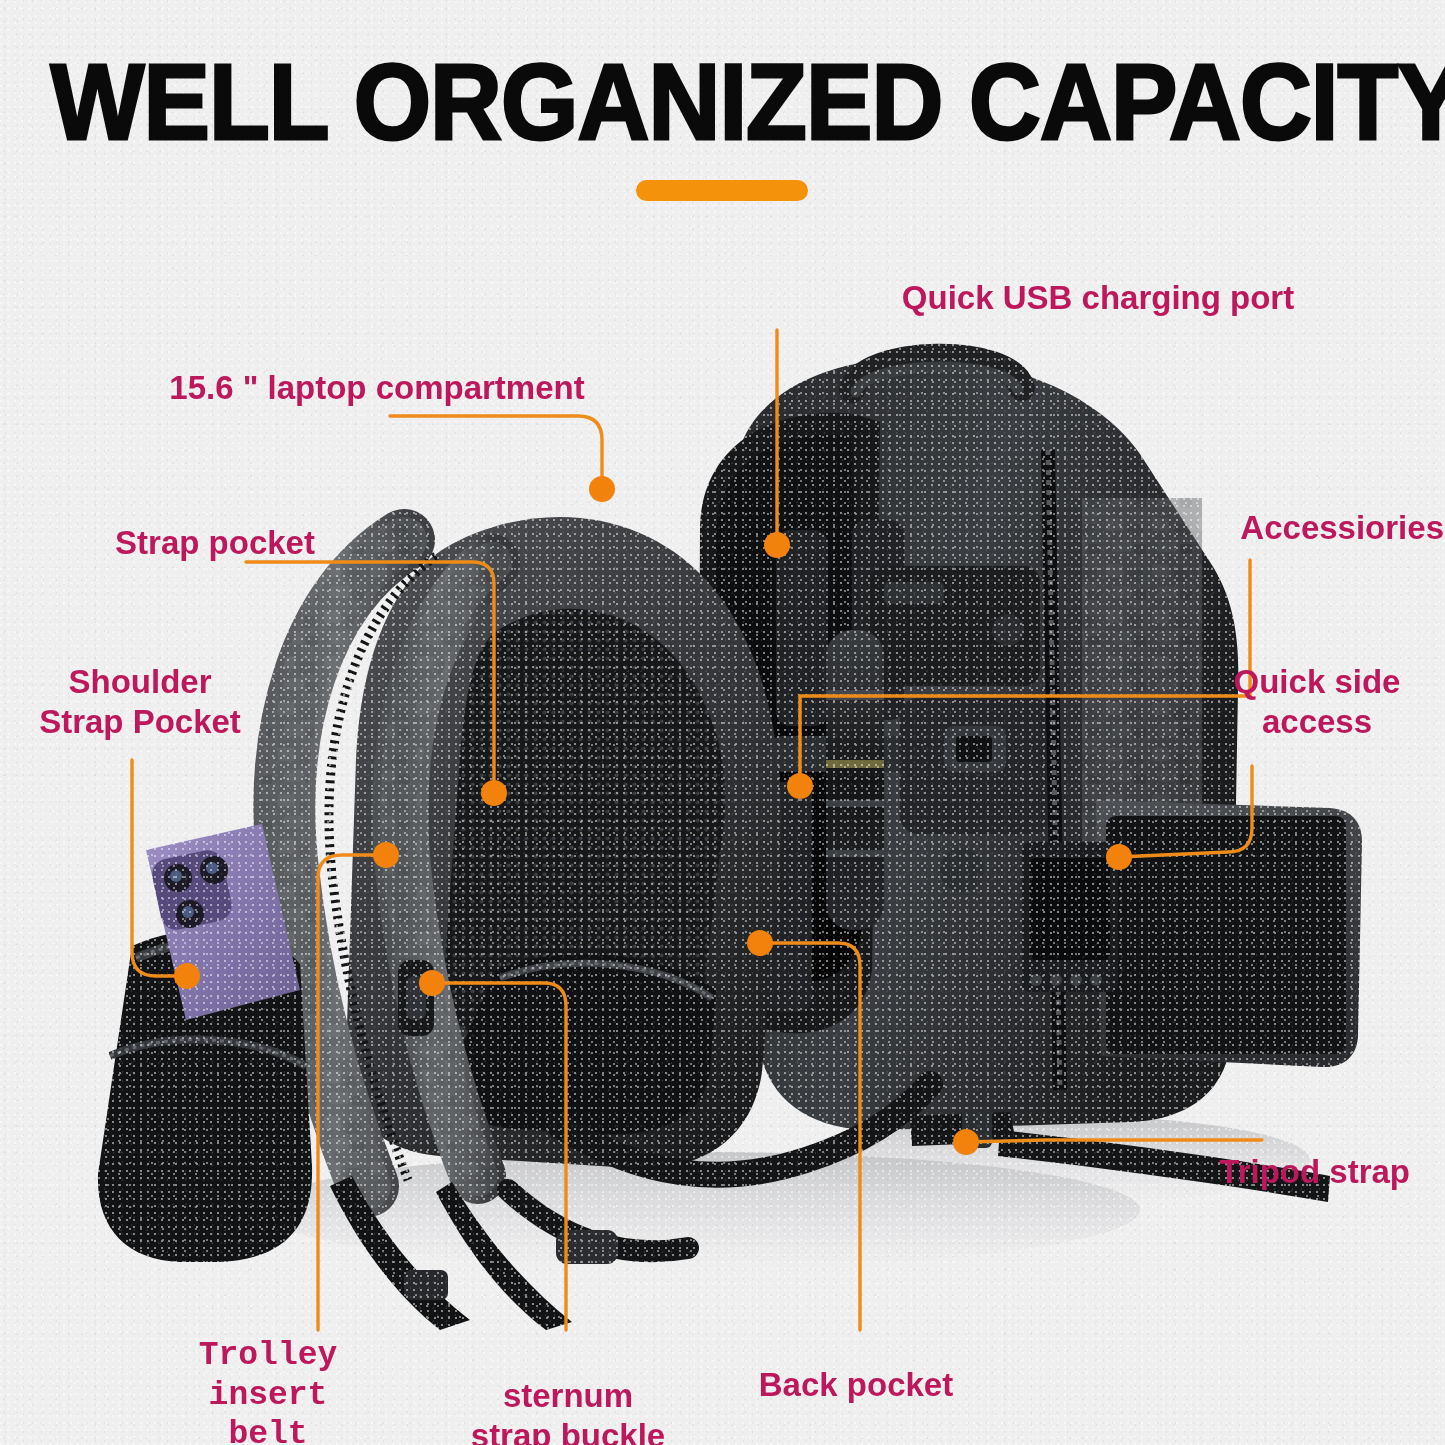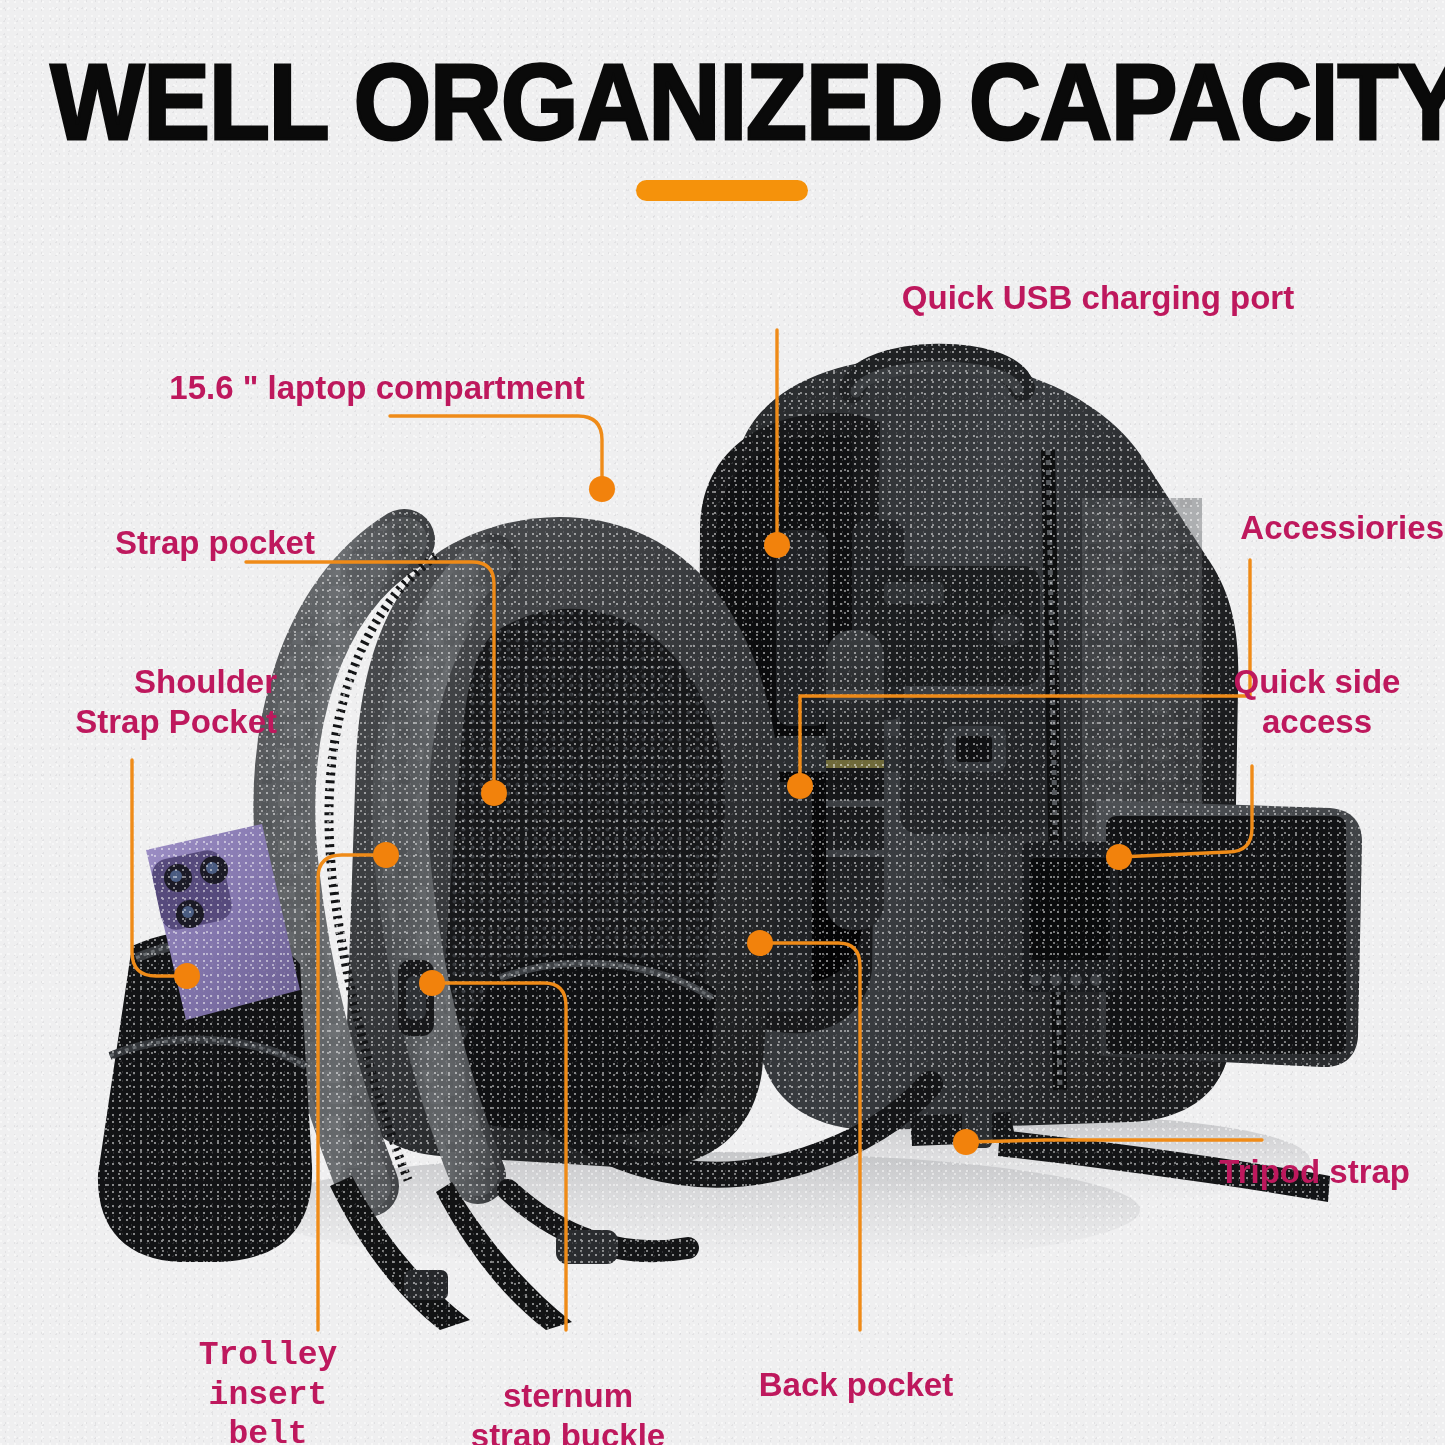--- a/index.html
+++ b/index.html
@@ -286,21 +286,21 @@
   <div id="title-rule"></div>
 
   <div class="label c" style="left:872px;top:278px;width:452px;">Quick USB charging port</div>
 
   <div class="label c" style="left:134px;top:368px;width:486px;">15.6 " laptop compartment</div>
 
   <div class="label c" style="left:108px;top:523px;width:214px;">Strap pocket</div>
 
   <div class="label l" style="left:1204px;top:508px;width:240px;">Accessiories</div>
 
-  <div class="label c" style="left:25px;top:662px;width:252px;text-align:right;">Shoulder
+  <div class="label c" style="left:14px;top:662px;width:252px;">Shoulder
 Strap Pocket</div>
 
   <div class="label l" style="left:1160px;top:1152px;width:250px;">Tripod strap</div>
 
   <div class="label c" style="left:1196px;top:662px;width:242px;">Quick side
 access</div>
 
   <div class="label c" style="left:160px;top:1336px;width:216px;font-family:Liberation Mono, monospace;">Trolley
 insert belt</div>
 

